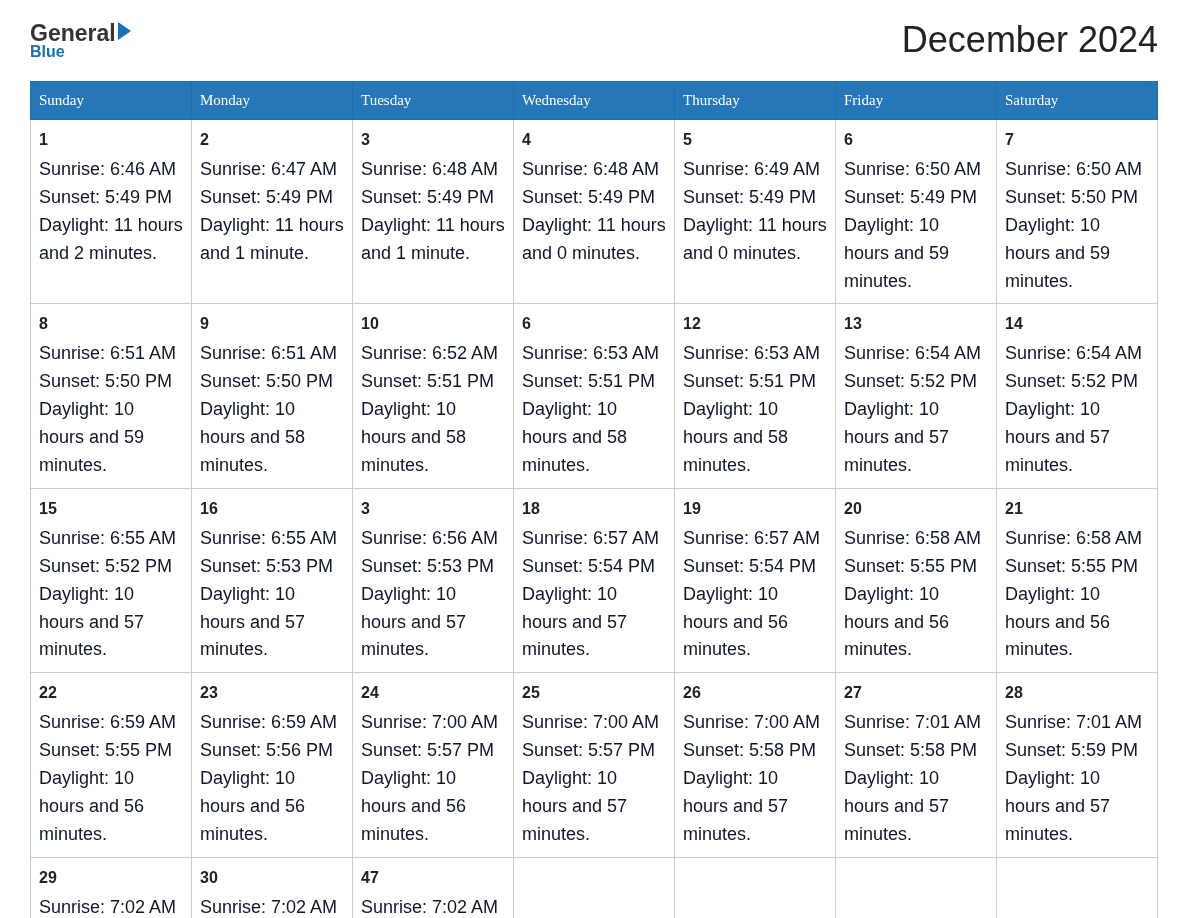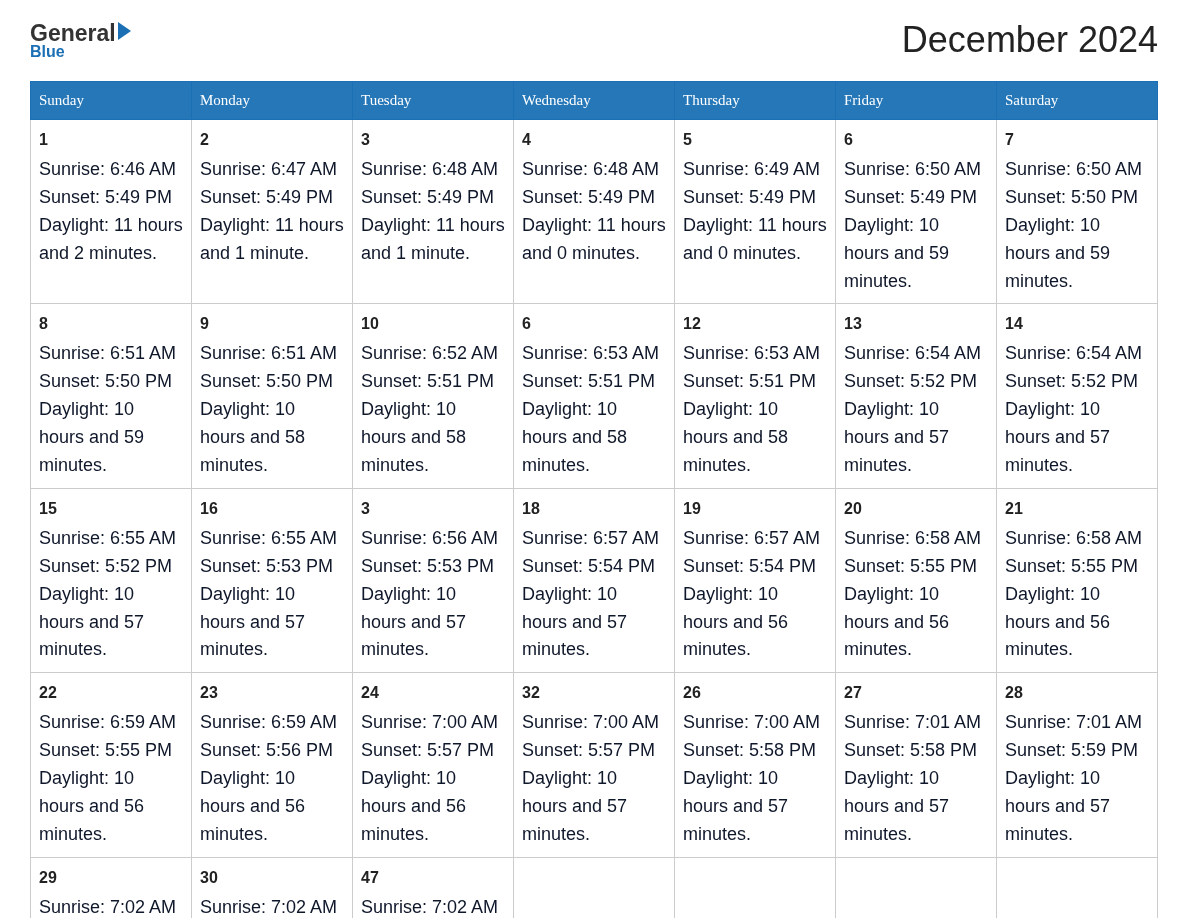--- a/index.html
+++ b/index.html
@@ -242,21 +242,21 @@
       </td>
         <td>
         <span class="day-number">23</span>
         <span class="day-info">Sunrise: 6:59 AM<br>Sunset: 5:56 PM<br>Daylight: 10 hours and 56 minutes.</span>
       </td>
         <td>
         <span class="day-number">24</span>
         <span class="day-info">Sunrise: 7:00 AM<br>Sunset: 5:57 PM<br>Daylight: 10 hours and 56 minutes.</span>
       </td>
         <td>
-        <span class="day-number">32</span>
+        <span class="day-number">25</span>
         <span class="day-info">Sunrise: 7:00 AM<br>Sunset: 5:57 PM<br>Daylight: 10 hours and 57 minutes.</span>
       </td>
         <td>
         <span class="day-number">26</span>
         <span class="day-info">Sunrise: 7:00 AM<br>Sunset: 5:58 PM<br>Daylight: 10 hours and 57 minutes.</span>
       </td>
         <td>
         <span class="day-number">27</span>
         <span class="day-info">Sunrise: 7:01 AM<br>Sunset: 5:58 PM<br>Daylight: 10 hours and 57 minutes.</span>
       </td>

